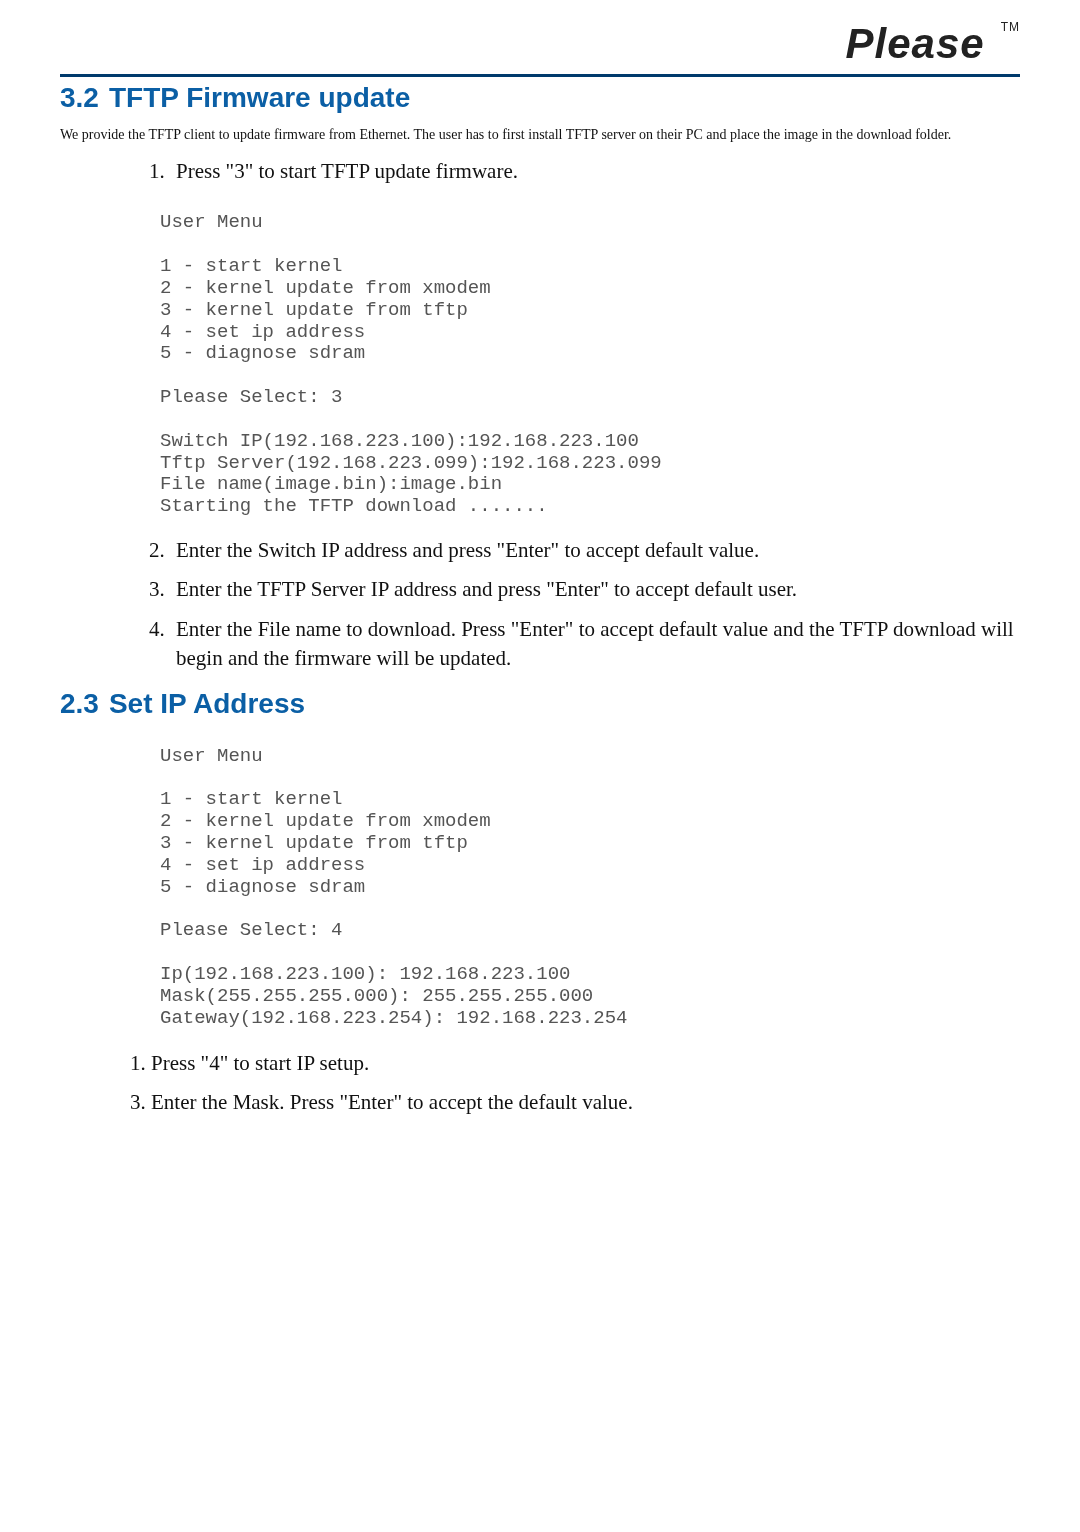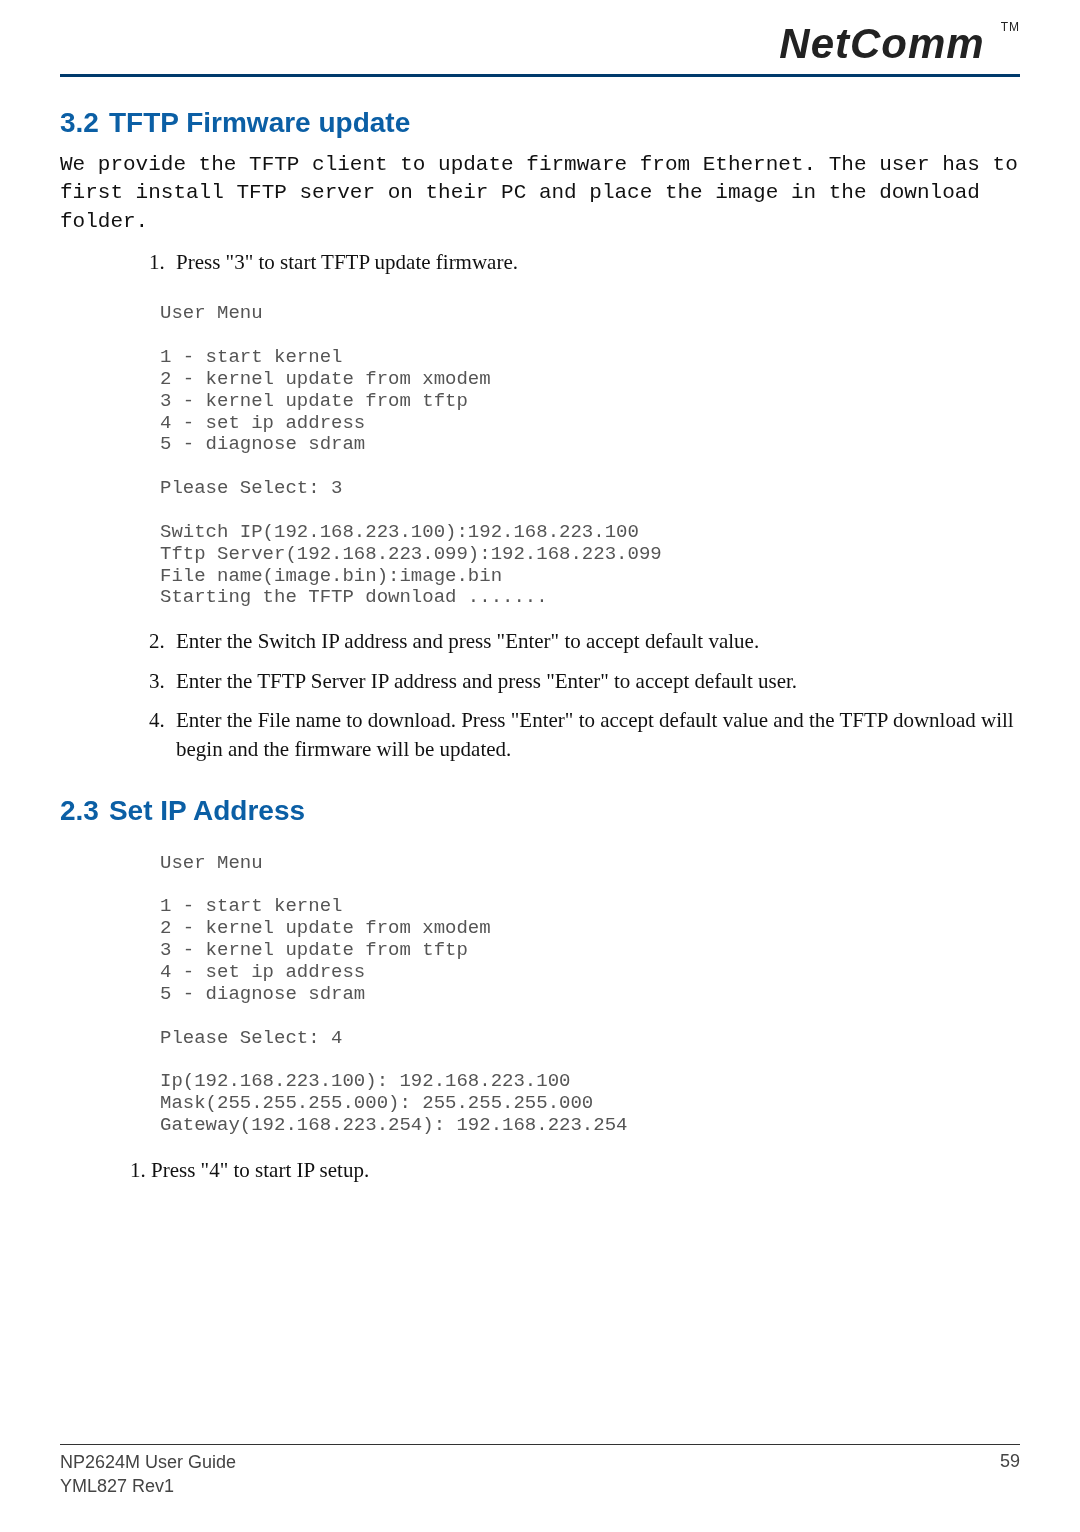--- a/index.html
+++ b/index.html
@@ -40,30 +40,29 @@
   .top-rule {
     border: none;
     border-top: 3px solid #003a6c;
     margin: 56px 0 0 0;
   }
   .section-heading {
     font-family: "Trebuchet MS", Arial, sans-serif;
     color: #0b5fa5;
     font-weight: 700;
     font-size: 28px;
-    margin: 30px 0 10px 0;
+    margin: 5px 0 10px 0;
   }
   .section-heading .num {
     margin-right: 10px;
   }
   p.body {
-    font-size: 21px;
+    font-size: 14px;
     line-height: 1.35;
     margin: 12px 0 12px 0;
-    font-family: Liberation Mono, monospace;
   }
   ol.steps {
     font-size: 21px;
     line-height: 1.4;
     margin: 6px 0 14px 0;
     padding-left: 110px;
   }
   ol.steps > li {
     margin-bottom: 10px;
     padding-left: 6px;
@@ -111,21 +110,21 @@
   .footer-right {
     align-self: flex-start;
   }
 </style>
 </head>
 <body>
 
 <div class="page">
 
   <div class="brand">
-    <span>NetComm</span><span class="tm">TM</span>
+    <span>Please</span><span class="tm">TM</span>
   </div>
 
   <hr class="top-rule">
 
   <h2 class="section-heading">
     <span class="num">3.2</span><span>TFTP Firmware update</span>
   </h2>
 
   <p class="body">We provide the TFTP client to update firmware from Ethernet.  The user has to first install TFTP server on their PC and place the image in the download folder.</p>
 
@@ -168,26 +167,17 @@
 5 - diagnose sdram
 
 Please Select: 4
 
 Ip(192.168.223.100): 192.168.223.100
 Mask(255.255.255.000): 255.255.255.000
 Gateway(192.168.223.254): 192.168.223.254</div>
 
   <ol class="steps2">
     <li>1. Press "4" to start IP setup.</li>
+    <li>3. Enter the Mask. Press "Enter" to accept the default value.</li>
   </ol>
 
-  <div class="footer">
-    <hr class="footer-rule">
-    <div class="footer-row">
-      <div class="footer-left">
-        <div>NP2624M User Guide</div>
-        <div>YML827 Rev1</div>
-      </div>
-      <div class="footer-right">59</div>
-    </div>
-  </div>
 
 </div>
 
 </body></html>

